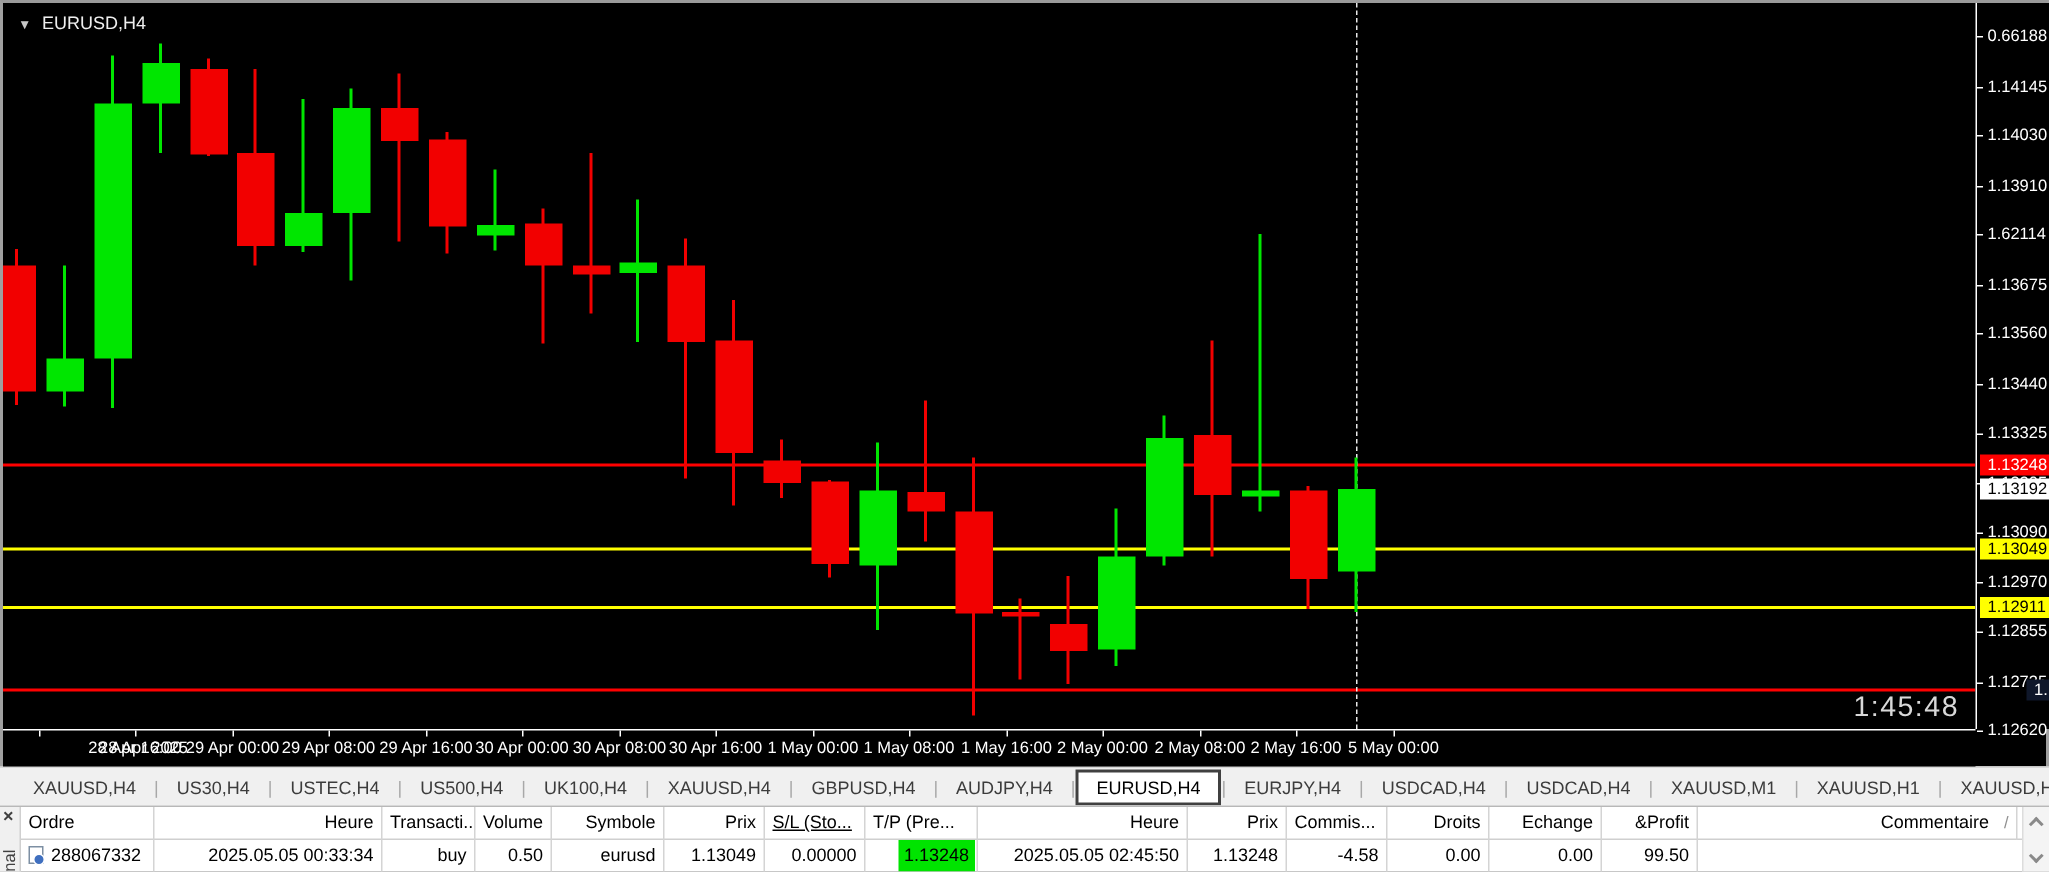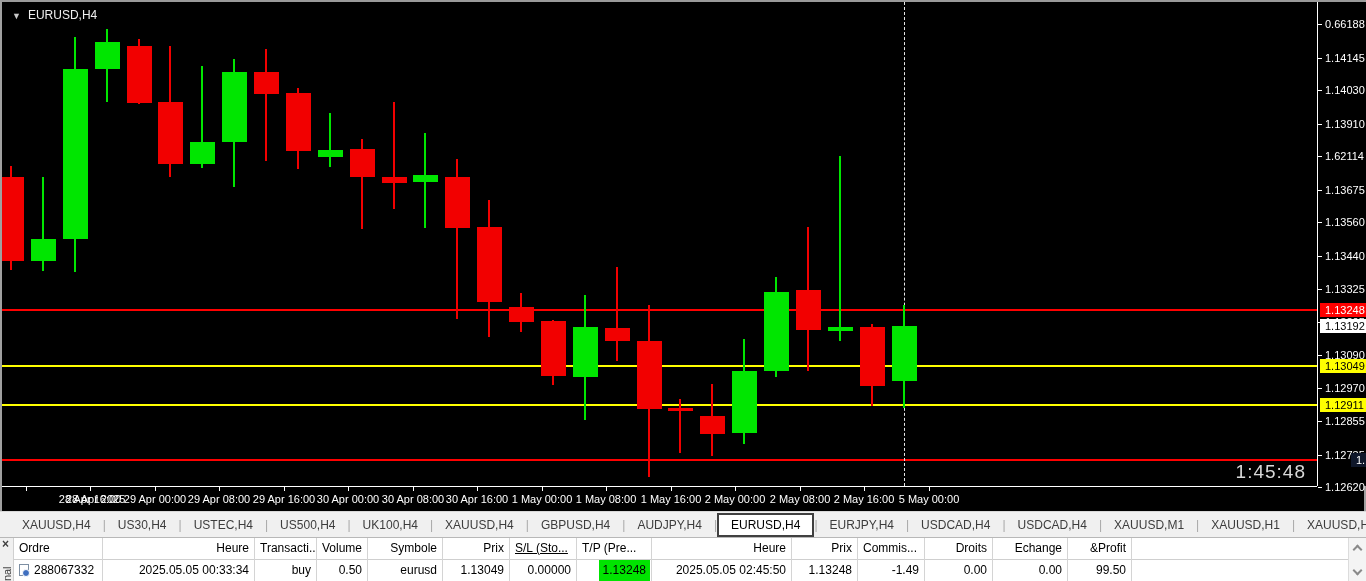--- a/index.html
+++ b/index.html
@@ -262,33 +262,34 @@
         <div class="cell right" style="width: 75px;">Symbole</div>
         <div class="cell right" style="width: 67px;">Prix</div>
         <div class="cell left" style="width: 67px; text-decoration: underline;">S/L (Sto...</div>
         <div class="cell left" style="width: 75px;">T/P (Pre...</div>
         <div class="cell right" style="width: 140px;">Heure</div>
         <div class="cell right" style="width: 66px;">Prix</div>
         <div class="cell left" style="width: 67px;">Commis...</div>
         <div class="cell right" style="width: 68px;">Droits</div>
         <div class="cell right" style="width: 75px;">Echange</div>
         <div class="cell right" style="width: 64px;">&amp;Profit</div>
+        <div class="cell right" style="width: 213px;">Commentaire<span id="sort-ind">/</span></div>
       </div>
     <div class="data-row" id="data-row">
         <div class="cell left" style="width: 89px;"><span id="order-icon"></span>288067332</div>
         <div class="cell right" style="width: 152px;">2025.05.05 00:33:34</div>
         <div class="cell right" style="width: 62px;">buy</div>
         <div class="cell right" style="width: 51px;">0.50</div>
         <div class="cell right" style="width: 75px;">eurusd</div>
         <div class="cell right" style="width: 67px;">1.13049</div>
         <div class="cell right" style="width: 67px;">0.00000</div>
         <div class="cell right" style="width: 75px;"><span class="hl-val" style="background: rgb(0, 228, 0);">1.13248</span></div>
         <div class="cell right" style="width: 140px;">2025.05.05 02:45:50</div>
         <div class="cell right" style="width: 66px;">1.13248</div>
-        <div class="cell right" style="width: 67px;">-1.49</div>
+        <div class="cell right" style="width: 67px;">-4.58</div>
         <div class="cell right" style="width: 68px;">0.00</div>
         <div class="cell right" style="width: 75px;">0.00</div>
         <div class="cell right" style="width: 64px;">99.50</div>
       </div>
   </div>
   <div id="t-scrollbar">
     <div class="chev up"></div>
     <div class="chev down"></div>
   </div>
 </div>

